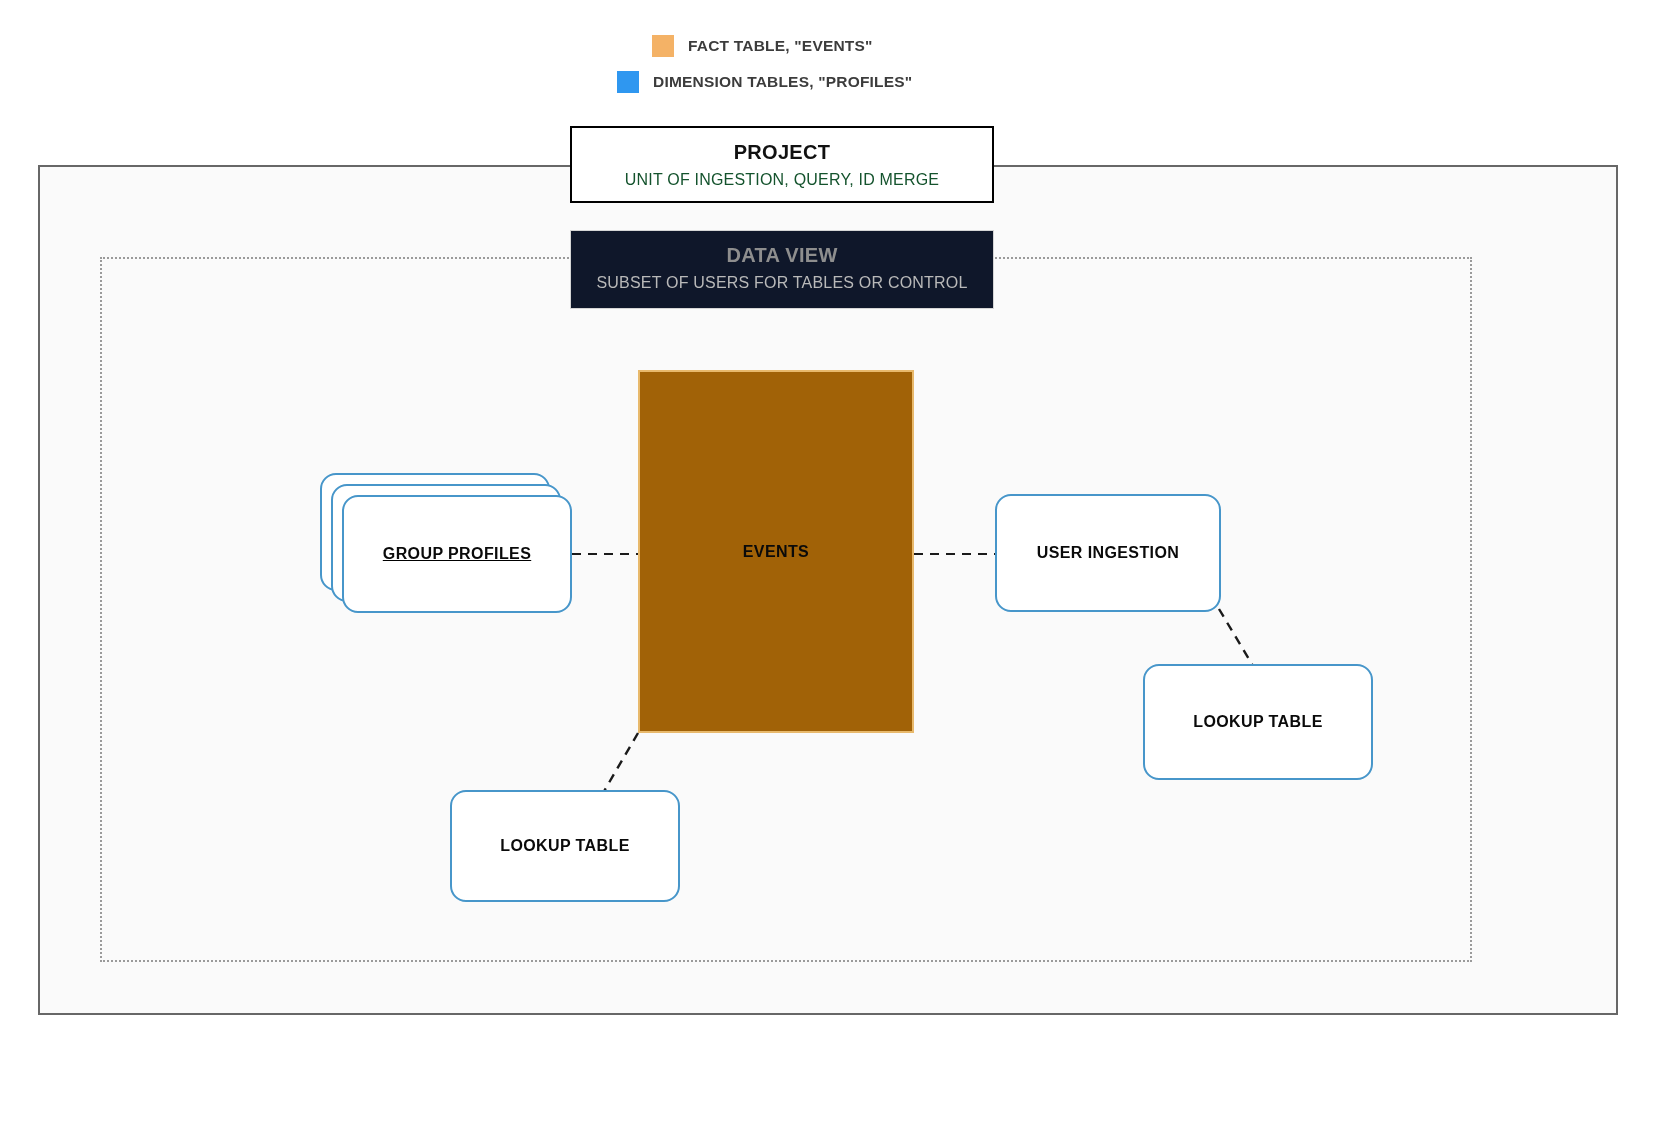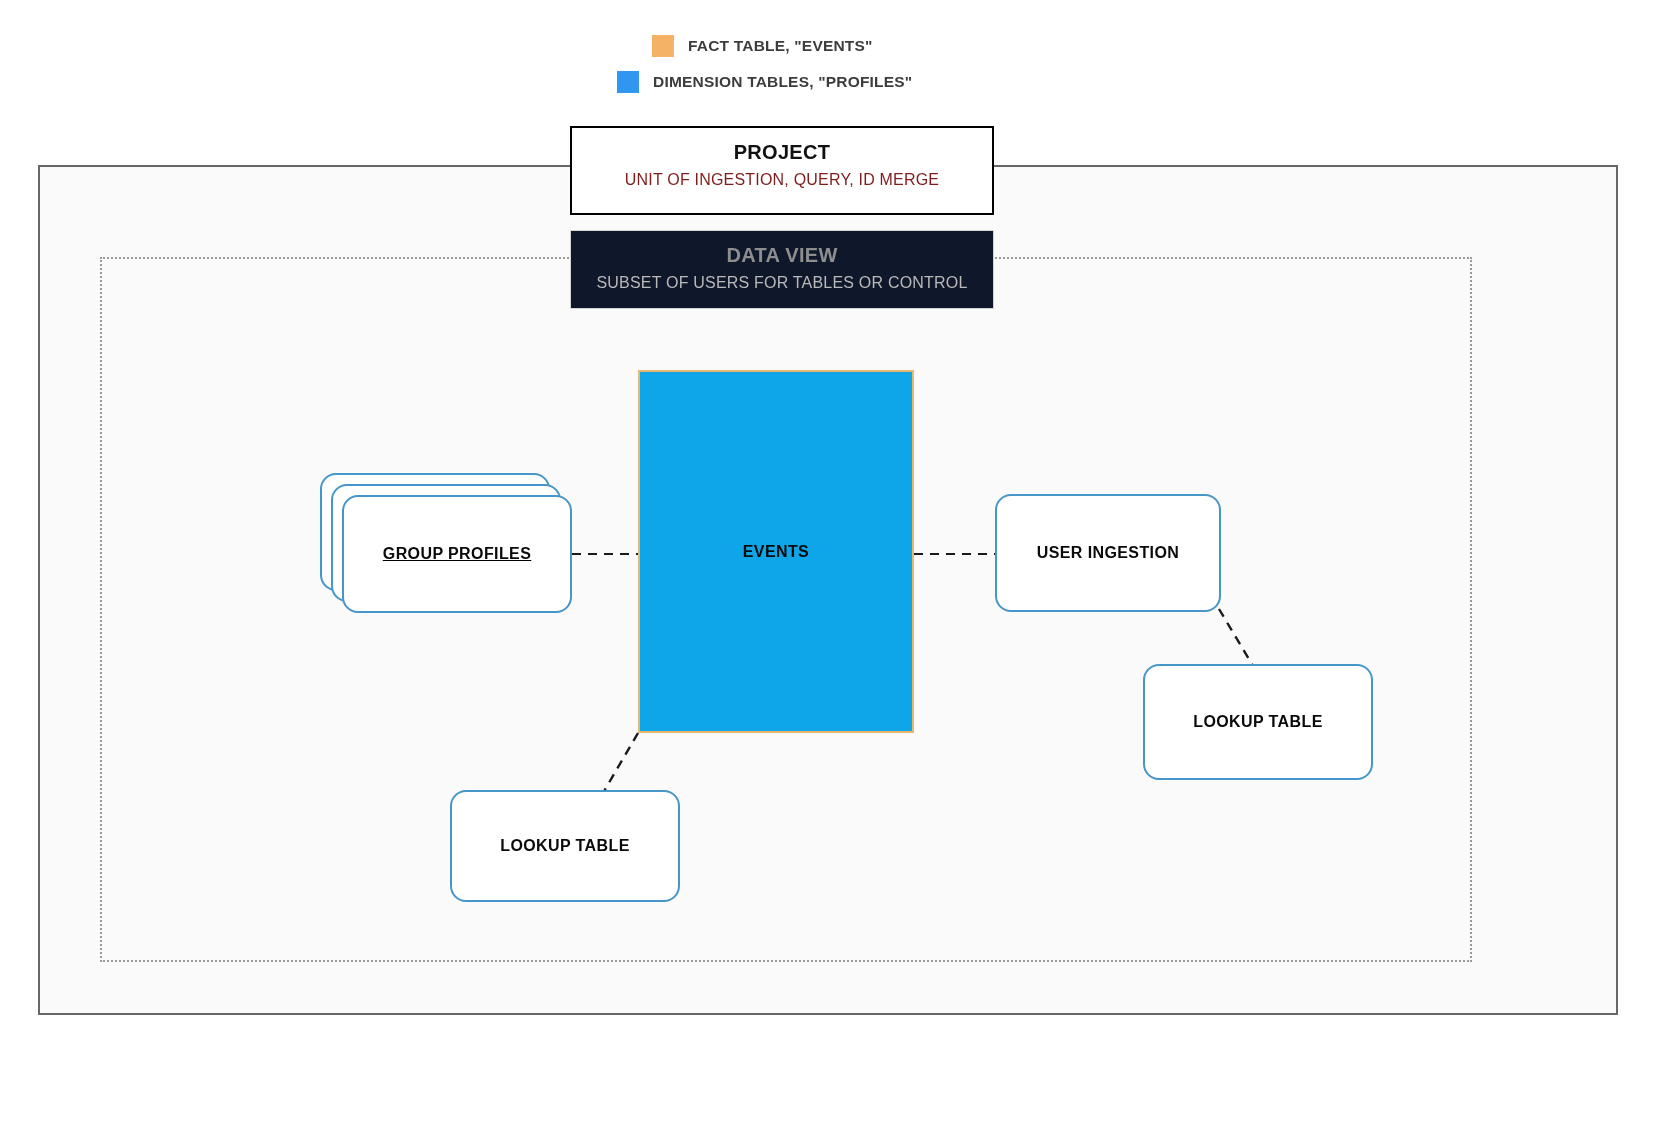--- a/index.html
+++ b/index.html
@@ -70,57 +70,57 @@
     position: absolute;
     box-sizing: border-box;
     background: #ffffff;
     text-align: center;
     padding-top: 13px;
   }
   #project-box {
     left: 570px;
     top: 126px;
     width: 424px;
-    height: 89px;
+    height: 77px;
     border: 2px solid #000000;
   }
   #dataview-box {
     left: 570px;
     top: 230px;
     width: 424px;
     height: 79px;
     border: 1.5px solid #d5d5d5;
     background: #0f172a;
   }
   .box-title {
     font-size: 20px;
     font-weight: bold;
     color: #111111;
     letter-spacing: 0.3px;
     line-height: 1.15;
   }
   .box-sub {
     font-size: 16px;
     font-weight: normal;
-    color: #7f1d1d;
+    color: #14532d;
     letter-spacing: 0.2px;
     margin-top: 7px;
     line-height: 1.15;
   }
   #dataview-box .box-title { color: #8e8e8e; }
   #dataview-box .box-sub   { color: #b9b9b9; }
 
   
   #events-box {
     position: absolute;
     left: 638px;
     top: 370px;
     width: 276px;
     height: 363px;
-    background: #0ea5e9;
+    background: #a16207;
     border: 2px solid #e8b96c;
     box-sizing: border-box;
     display: flex;
     align-items: center;
     justify-content: center;
   }
   .node-label {
     font-size: 16px;
     font-weight: bold;
     color: #0a0a0a;

